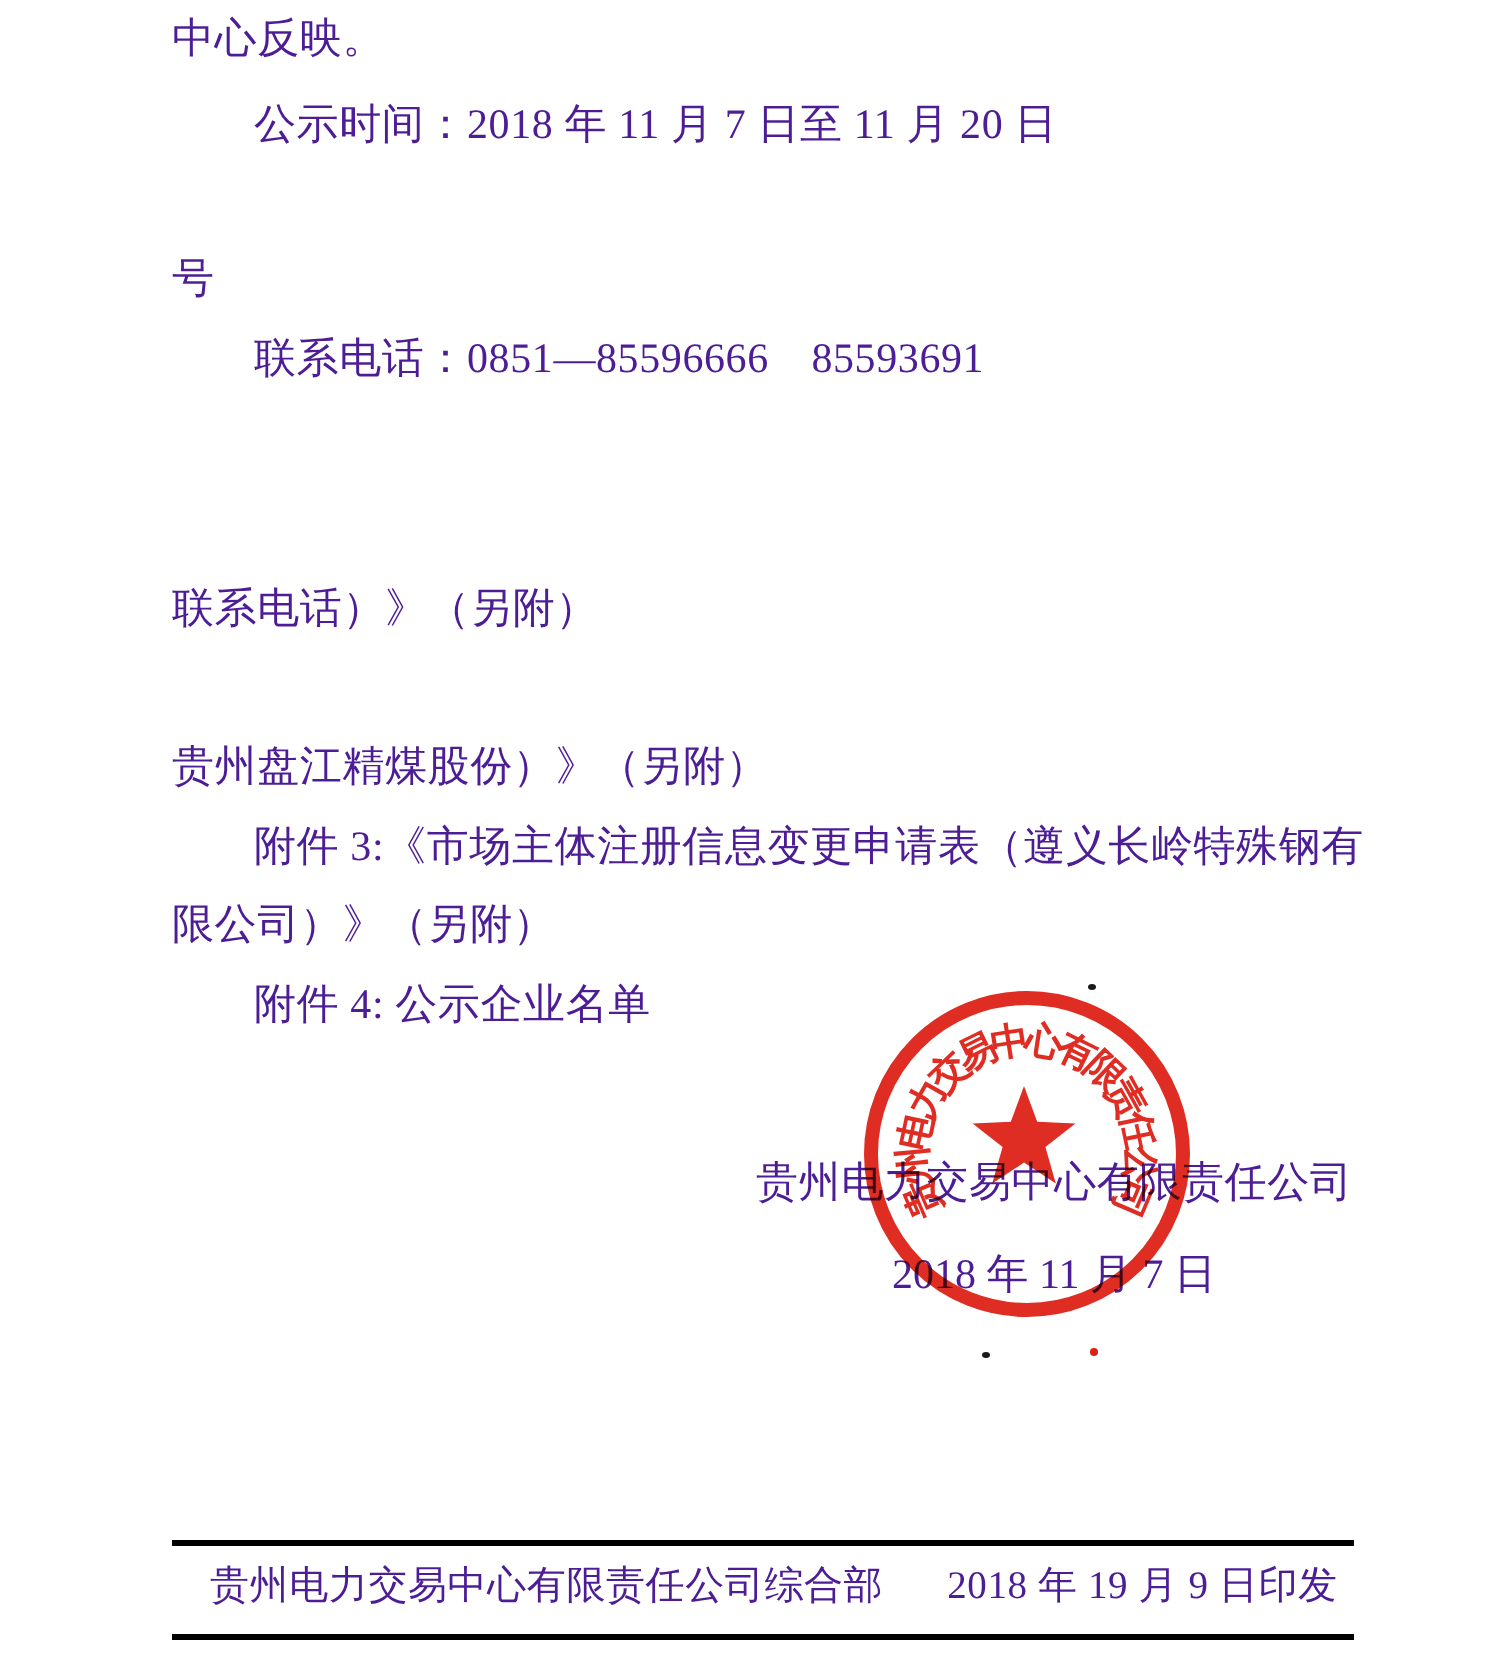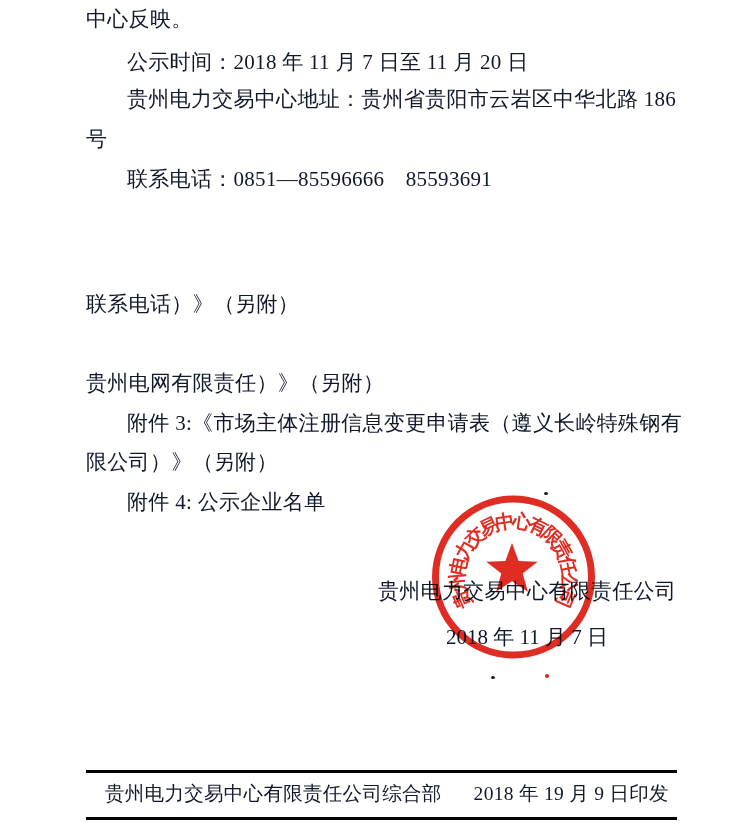--- a/index.html
+++ b/index.html
@@ -1,18 +1,18 @@
 <!DOCTYPE html>
 <html style="--seal-color: #dd2016;"><head>
 <meta charset="utf-8">
 <style>
   html,body{margin:0;padding:0;background:#fff;}
   .page{
     position:relative;width:754px;height:829px;background:#ffffff;
-    font-family:"Liberation Serif","DejaVu Serif",serif;color:#0f172a;
+    font-family:"Liberation Serif","DejaVu Serif",serif;color:#4c1d95;
     overflow:hidden;
   }
   .line{
     position:absolute;left:86px;font-size:21px;line-height:1.15;
     white-space:pre;letter-spacing:.3px;
   }
   .indent{left:127px;}
   .sig-company{
     position:absolute;top:579px;left:378px;font-size:21px;line-height:1.15;
     white-space:pre;letter-spacing:.3px;z-index:1;
@@ -44,26 +44,25 @@
   .dot-black{width:4px;height:3px;background:#1a1a1a;}
   .dot-red{width:4px;height:4px;background:var(--seal-color,#dd2016);}
 </style>
 </head>
 <body>
 
 <div class="page">
 
   <div class="line" style="top:7px">中心反映。</div>
   <div class="line indent" style="top:50px">公示时间：2018 年 11 月 7 日至 11 月 20 日</div>
-  <div class="line indent" style="top:87px">贵州电力交易中心地址：贵州省贵阳市云岩区中华北路 186</div>
   <div class="line" style="top:127px">号</div>
   <div class="line indent" style="top:167px">联系电话：0851—85596666　85593691</div>
 
   <div class="line" style="top:292px">联系电话）》（另附）</div>
-  <div class="line" style="top:371px">贵州电网有限责任）》（另附）</div>
+  <div class="line" style="top:371px">贵州盘江精煤股份）》（另附）</div>
   <div class="line indent" style="top:411px">附件 3:《市场主体注册信息变更申请表（遵义长岭特殊钢有</div>
   <div class="line" style="top:450px">限公司）》（另附）</div>
   <div class="line indent" style="top:490px">附件 4: 公示企业名单</div>
 
   <div class="sig-company">贵州电力交易中心有限责任公司</div>
   <div class="sig-date">2018 年 11 月 7 日</div>
 
   <svg class="seal" viewBox="0 0 172 172" xmlns="http://www.w3.org/2000/svg">
     <circle class="seal-ring" cx="85.5" cy="87" r="78"></circle>
     <polygon class="seal-star" points="84,53 90.6,70.9 109.7,71.7 94.7,83.5 99.9,101.8 84,91.3 68.1,101.8 73.3,83.5 58.3,71.7 77.4,70.9"></polygon>

